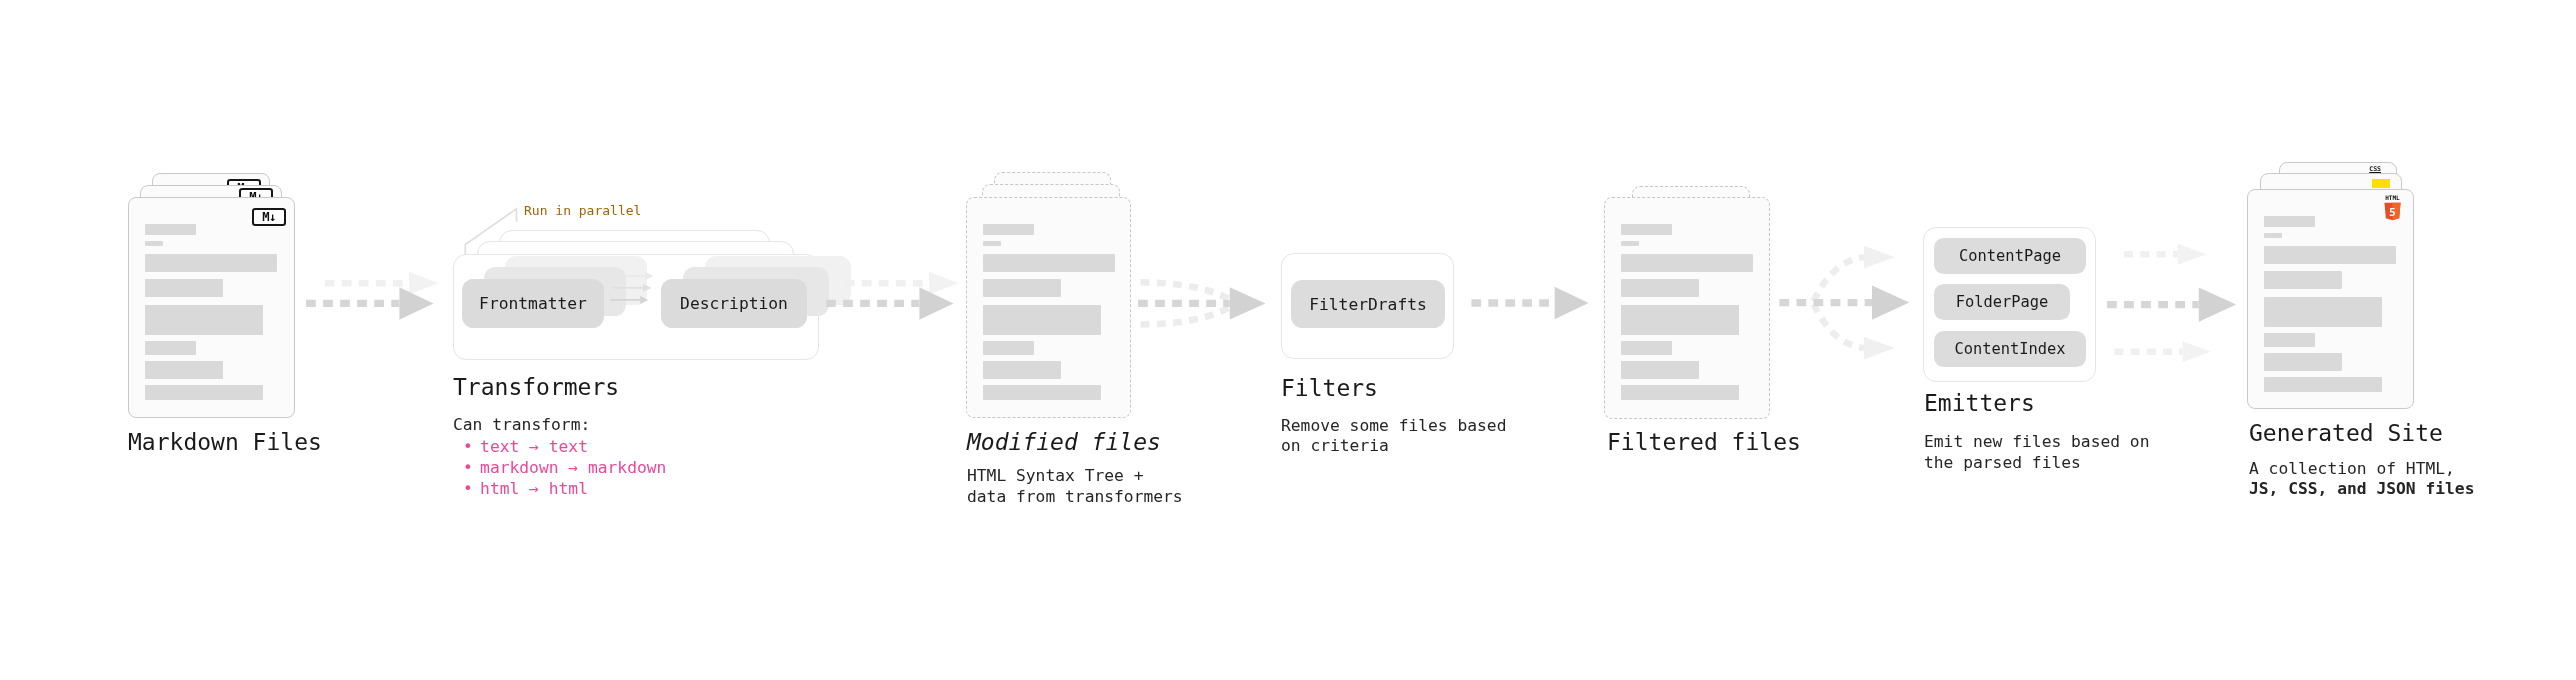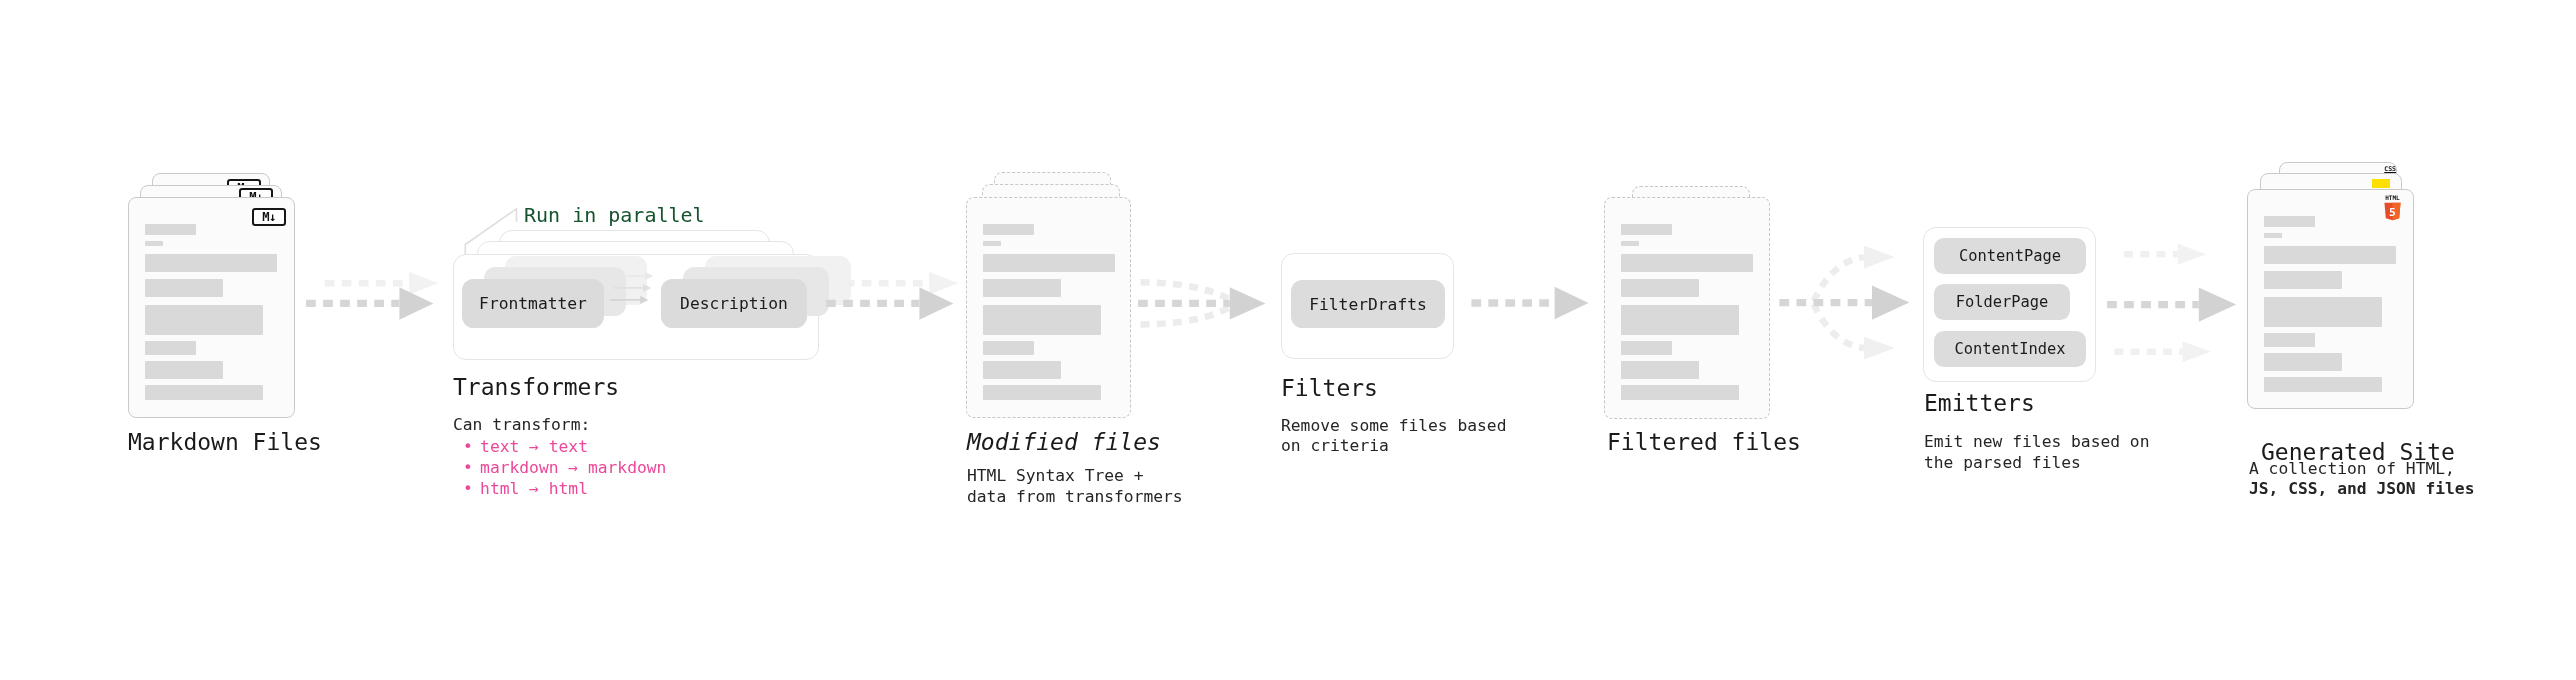--- a/index.html
+++ b/index.html
@@ -19,35 +19,35 @@
   .b4{width:78px;height:18px;margin-bottom:7.3px;}
   .b5{width:118px;height:30px;margin-bottom:6.5px;}
   .b6{width:51px;height:14px;margin-bottom:5.7px;}
   .b7{width:78px;height:18px;margin-bottom:6.5px;}
   .b8{width:118px;height:14.6px;}
   
   .md-badge{position:absolute;right:8.1px;width:34px;height:18.7px;border:2px solid #161616;
     border-radius:3.3px;background:#fff;display:flex;align-items:center;justify-content:center;
     font-size:12.2px;font-weight:bold;color:#111;letter-spacing:-0.8px;box-sizing:border-box;}
   
-  .css-badge{position:absolute;right:0;font-size:6.5px;font-weight:bold;color:#111;
+  .css-badge{position:absolute;right:15px;font-size:6.5px;font-weight:bold;color:#111;
     border-bottom:2.4px solid #1a73e8;line-height:7.3px;padding-bottom:0.8px;text-decoration:underline;}
   .js-badge{position:absolute;right:11.4px;width:18px;height:9px;background:#ffdf00;}
   
   .frame{position:absolute;background:#ffffff;border:1.6px solid #e5e5e5;border-radius:13px;box-sizing:border-box;}
   .node-btn{position:absolute;background:#dbdbdb;border-radius:11.4px;display:flex;align-items:center;
     justify-content:center;font-size:16.3px;color:#1b1b1b;box-sizing:border-box;white-space:nowrap;}
   .ghost1{background:#e7e7e7;}
   .ghost2{background:#f1f1f1;}
   .emit-btn{position:absolute;background:#dcdcdc;border-radius:9.8px;display:flex;align-items:center;
     justify-content:center;font-size:15.4px;color:#1b1b1b;box-sizing:border-box;white-space:nowrap;}
   
   .stage-title{position:absolute;font-size:23px;line-height:24.4px;color:#1a1a1a;white-space:nowrap;}
   .stage-sub{position:absolute;font-size:16.3px;line-height:20.3px;color:#252525;white-space:nowrap;}
-  .annotation{position:absolute;font-size:20px;color:#14532d;white-space:nowrap;}
+  .annotation{position:absolute;font-size:13px;color:#a16207;white-space:nowrap;}
   .bullet-row{display:block;height:21px;white-space:nowrap;font-size:16.3px;color:#ec4899;}
   .bullet-glyph{display:inline-block;margin-right:7.3px;}
   svg{display:block;}
 </style>
 </head>
 <body>
 
 <div id="canvas">
 
   <div>
@@ -248,19 +248,19 @@
         <div class="bar b1"></div>
         <div class="bar b2"></div>
         <div class="bar b3"></div>
         <div class="bar b4"></div>
         <div class="bar b5"></div>
         <div class="bar b6"></div>
         <div class="bar b7"></div>
         <div class="bar b8"></div>
       </div>
     </div>
-    <div class="stage-title" style="left:2249px;top:440px;margin-left:12px;">Generated Site</div>
+    <div class="stage-title" style="left:2249px;top:421px;">Generated Site</div>
     <div class="stage-sub" style="left:2249px;top:459px;">A collection of HTML,</div>
     <div class="stage-sub" style="left:2249px;top:479px;font-weight:bold;">JS, CSS, and JSON files</div>
   </div>
 
 </div>
 
 
 </body></html>

